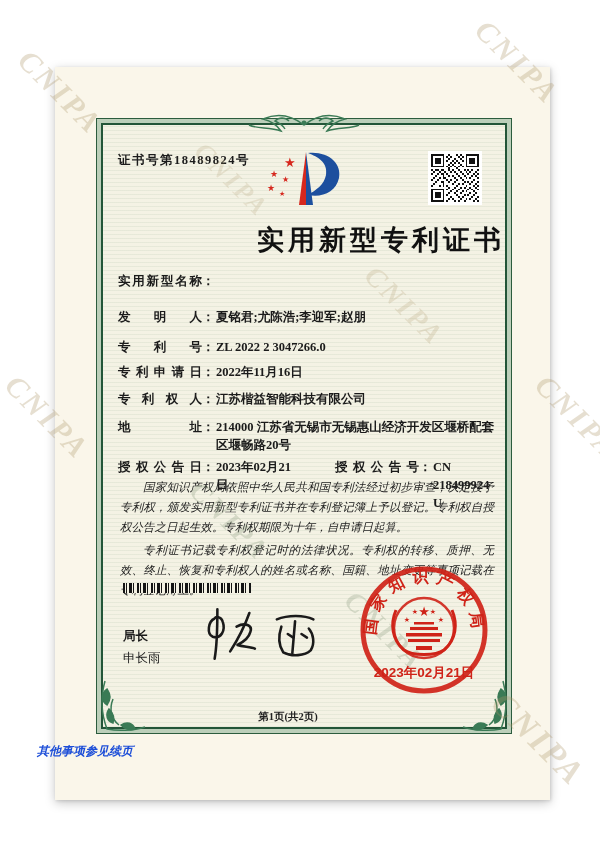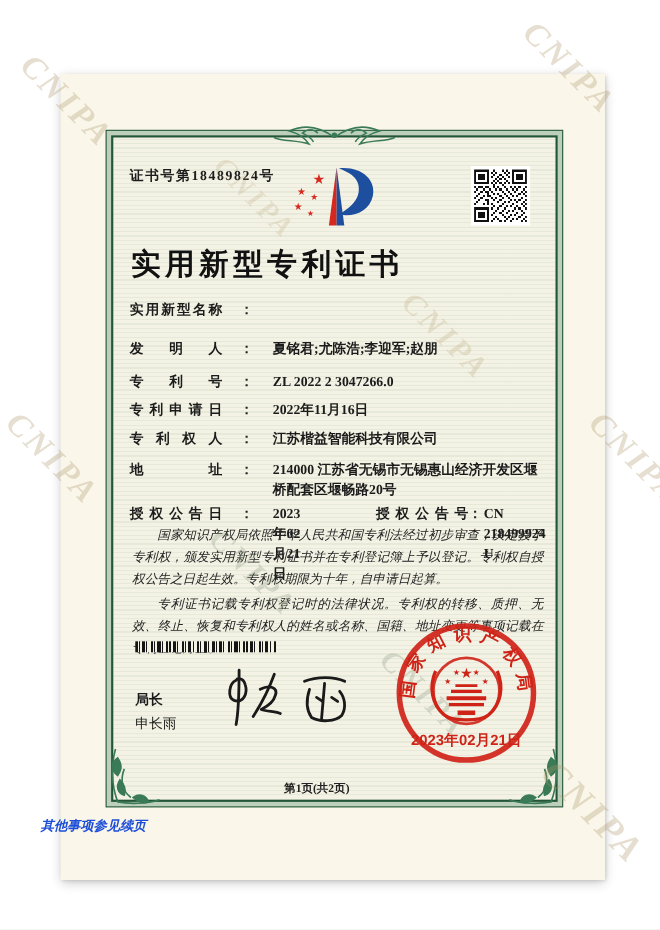--- a/index.html
+++ b/index.html
@@ -27,26 +27,26 @@
     transform:rotate(45deg); white-space:nowrap; }
   .wm-g { color:rgba(125,142,112,.26); }
 
   
   .certno { position:absolute; left:15px; top:27px; font-size:12.5px;
     letter-spacing:1.5px; color:#1c1c1c; font-weight:600; }
   .logo { position:absolute; left:159px; top:24px; width:86px; height:64px; }
   .qr { position:absolute; left:325px; top:26px; width:54px; height:54px;
     background:#ffffff; padding:3px; }
   .qr svg { width:100%; height:100%; display:block; }
-  .title { position:absolute; left:0; top:97px; width:100%; text-align:left;
+  .title { position:absolute; left:0; top:97px; width:100%; text-align:right;
     font-size:27px; font-weight:700; letter-spacing:4px; color:#111;padding-left:16px; }
 
   
   .frow { position:absolute; left:15px; width:378px; font-size:12.5px;
-    color:#1b1b1b; font-weight:600; line-height:1.45; display:flex; align-items:flex-start;gap:16px; }
+    color:#1b1b1b; font-weight:600; line-height:1.45; display:flex; align-items:flex-start; }
   .flabel { display:inline-block; width:84px; flex:0 0 84px;
     text-align:justify; text-align-last:justify; }
   .fcolon { flex:0 0 14px; }
   .fvalue { flex:1 1 auto; }
   .grant-pair { display:flex; }
   .grant-pair .g2 { margin-left:44px; display:flex; }
 
   
   .paras { position:absolute; left:15px; top:350px; width:378px;
     font-size:11.5px; line-height:1.76; color:#222; font-style:italic;

